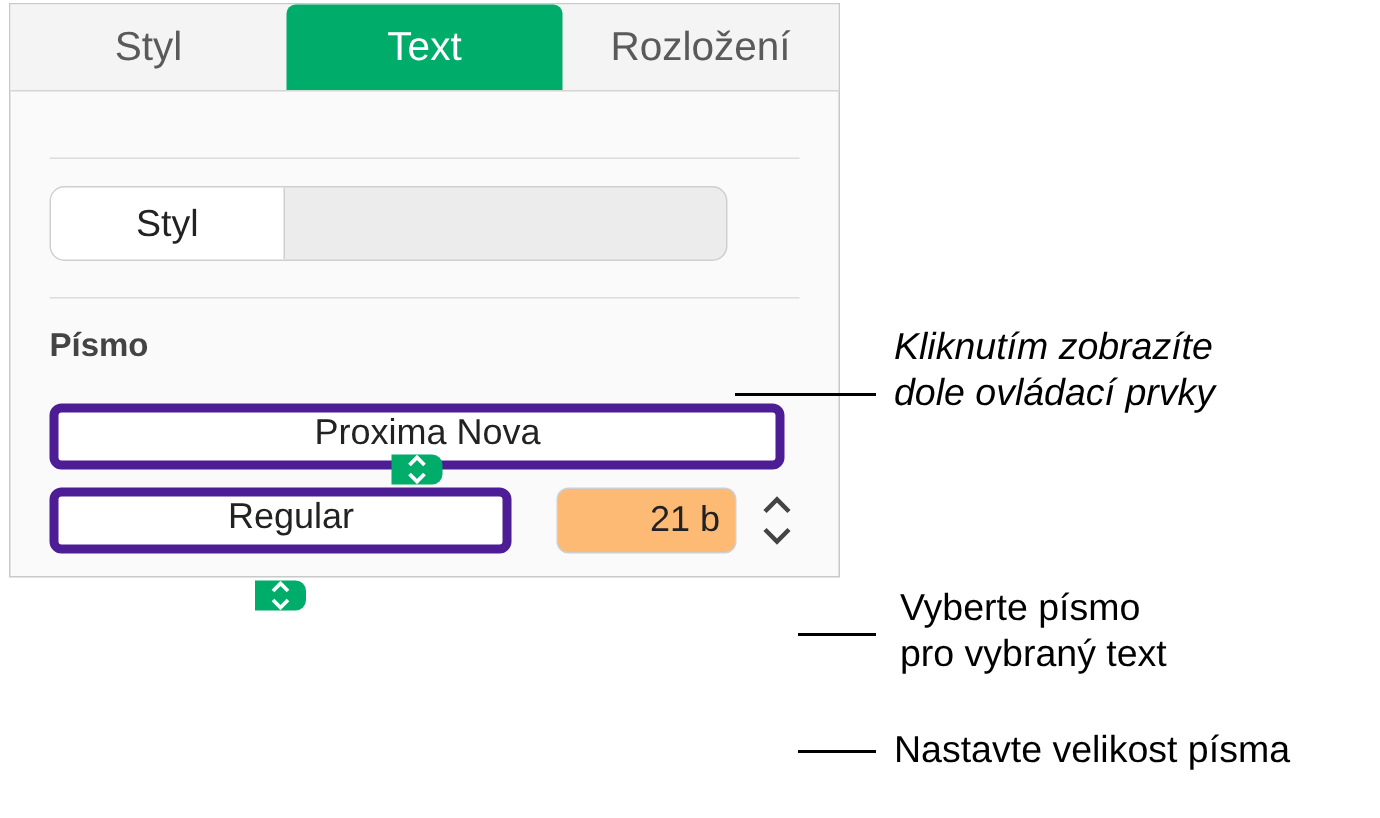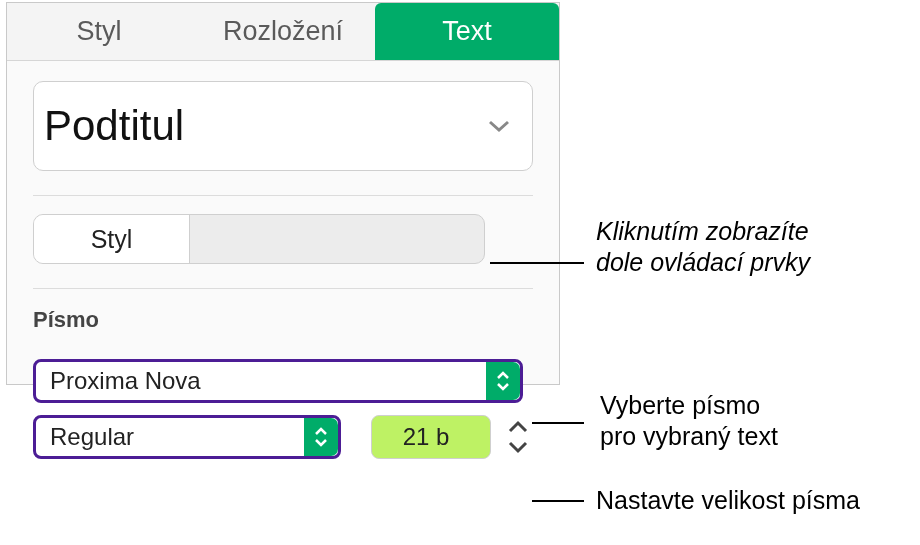--- a/index.html
+++ b/index.html
@@ -101,27 +101,28 @@
     color: #444;
     margin-bottom: 26px;
   }
   .row {
     display: flex;
     gap: 12px;
     margin-bottom: 12px;
   }
   .combo {
     height: 44px;
-    border: 3px solid #4c1d95;
+    border: 6px solid #4c1d95;
     border-radius: 8px;
     background: #fff;
     display: flex;
     align-items: center;
     cursor: pointer;
     position: relative;
+    flex-direction: column;
   }
   .combo .combo-text {
     font-size: 24px;
     color: #222;
     padding-left: 14px;
     flex: 1;
   }
   .combo .combo-btn {
     width: 34px;
     height: 100%;
@@ -133,24 +134,24 @@
     justify-content: center;
   }
   .updown-white path { stroke:#fff; stroke-width:2.5; fill:none; }
   .font-combo { width: 490px; }
   .weight-combo { width: 308px; gap: 28px; }
   .size-field {
     width: 120px;
     height: 44px;
     border: 1px solid #cfcfcf;
     border-radius: 8px;
-    background: #bef264;
-    display: flex;
-    align-items: center;
-    justify-content: center;
+    background: #fdba74;
+    display: flex;
+    align-items: center;
+    justify-content: flex-end;
     padding-right: 10px;
     font-size: 24px;
     color: #222;
   }
   .stepper {
     width: 30px;
     height: 44px;
     display: flex;
     flex-direction: column;
     justify-content: center;
@@ -176,32 +177,26 @@
     line-height: 1.25;
   }
 </style>
 </head>
 <body>
 
 <div class="panel">
 
   <div class="top-tabs">
     <div class="top-tab">Styl</div>
+    <div class="top-tab active">Text</div>
     <div class="top-tab">Rozložení</div>
-    <div class="top-tab active">Text</div>
   </div>
 
   <div class="content">
 
-    <div class="pstyle-select">
-      <span class="pstyle-text">Podtitul</span>
-      <svg class="chev" viewBox="0 0 22 14">
-        <path d="M2 3 L11 11 L20 3"></path>
-      </svg>
-    </div>
 
     <hr class="sep">
 
     <div class="segmented">
       <div class="segment first active">Styl</div>
     </div>
 
     <hr class="sep">
 
     <div class="section-label">Písmo</div>

